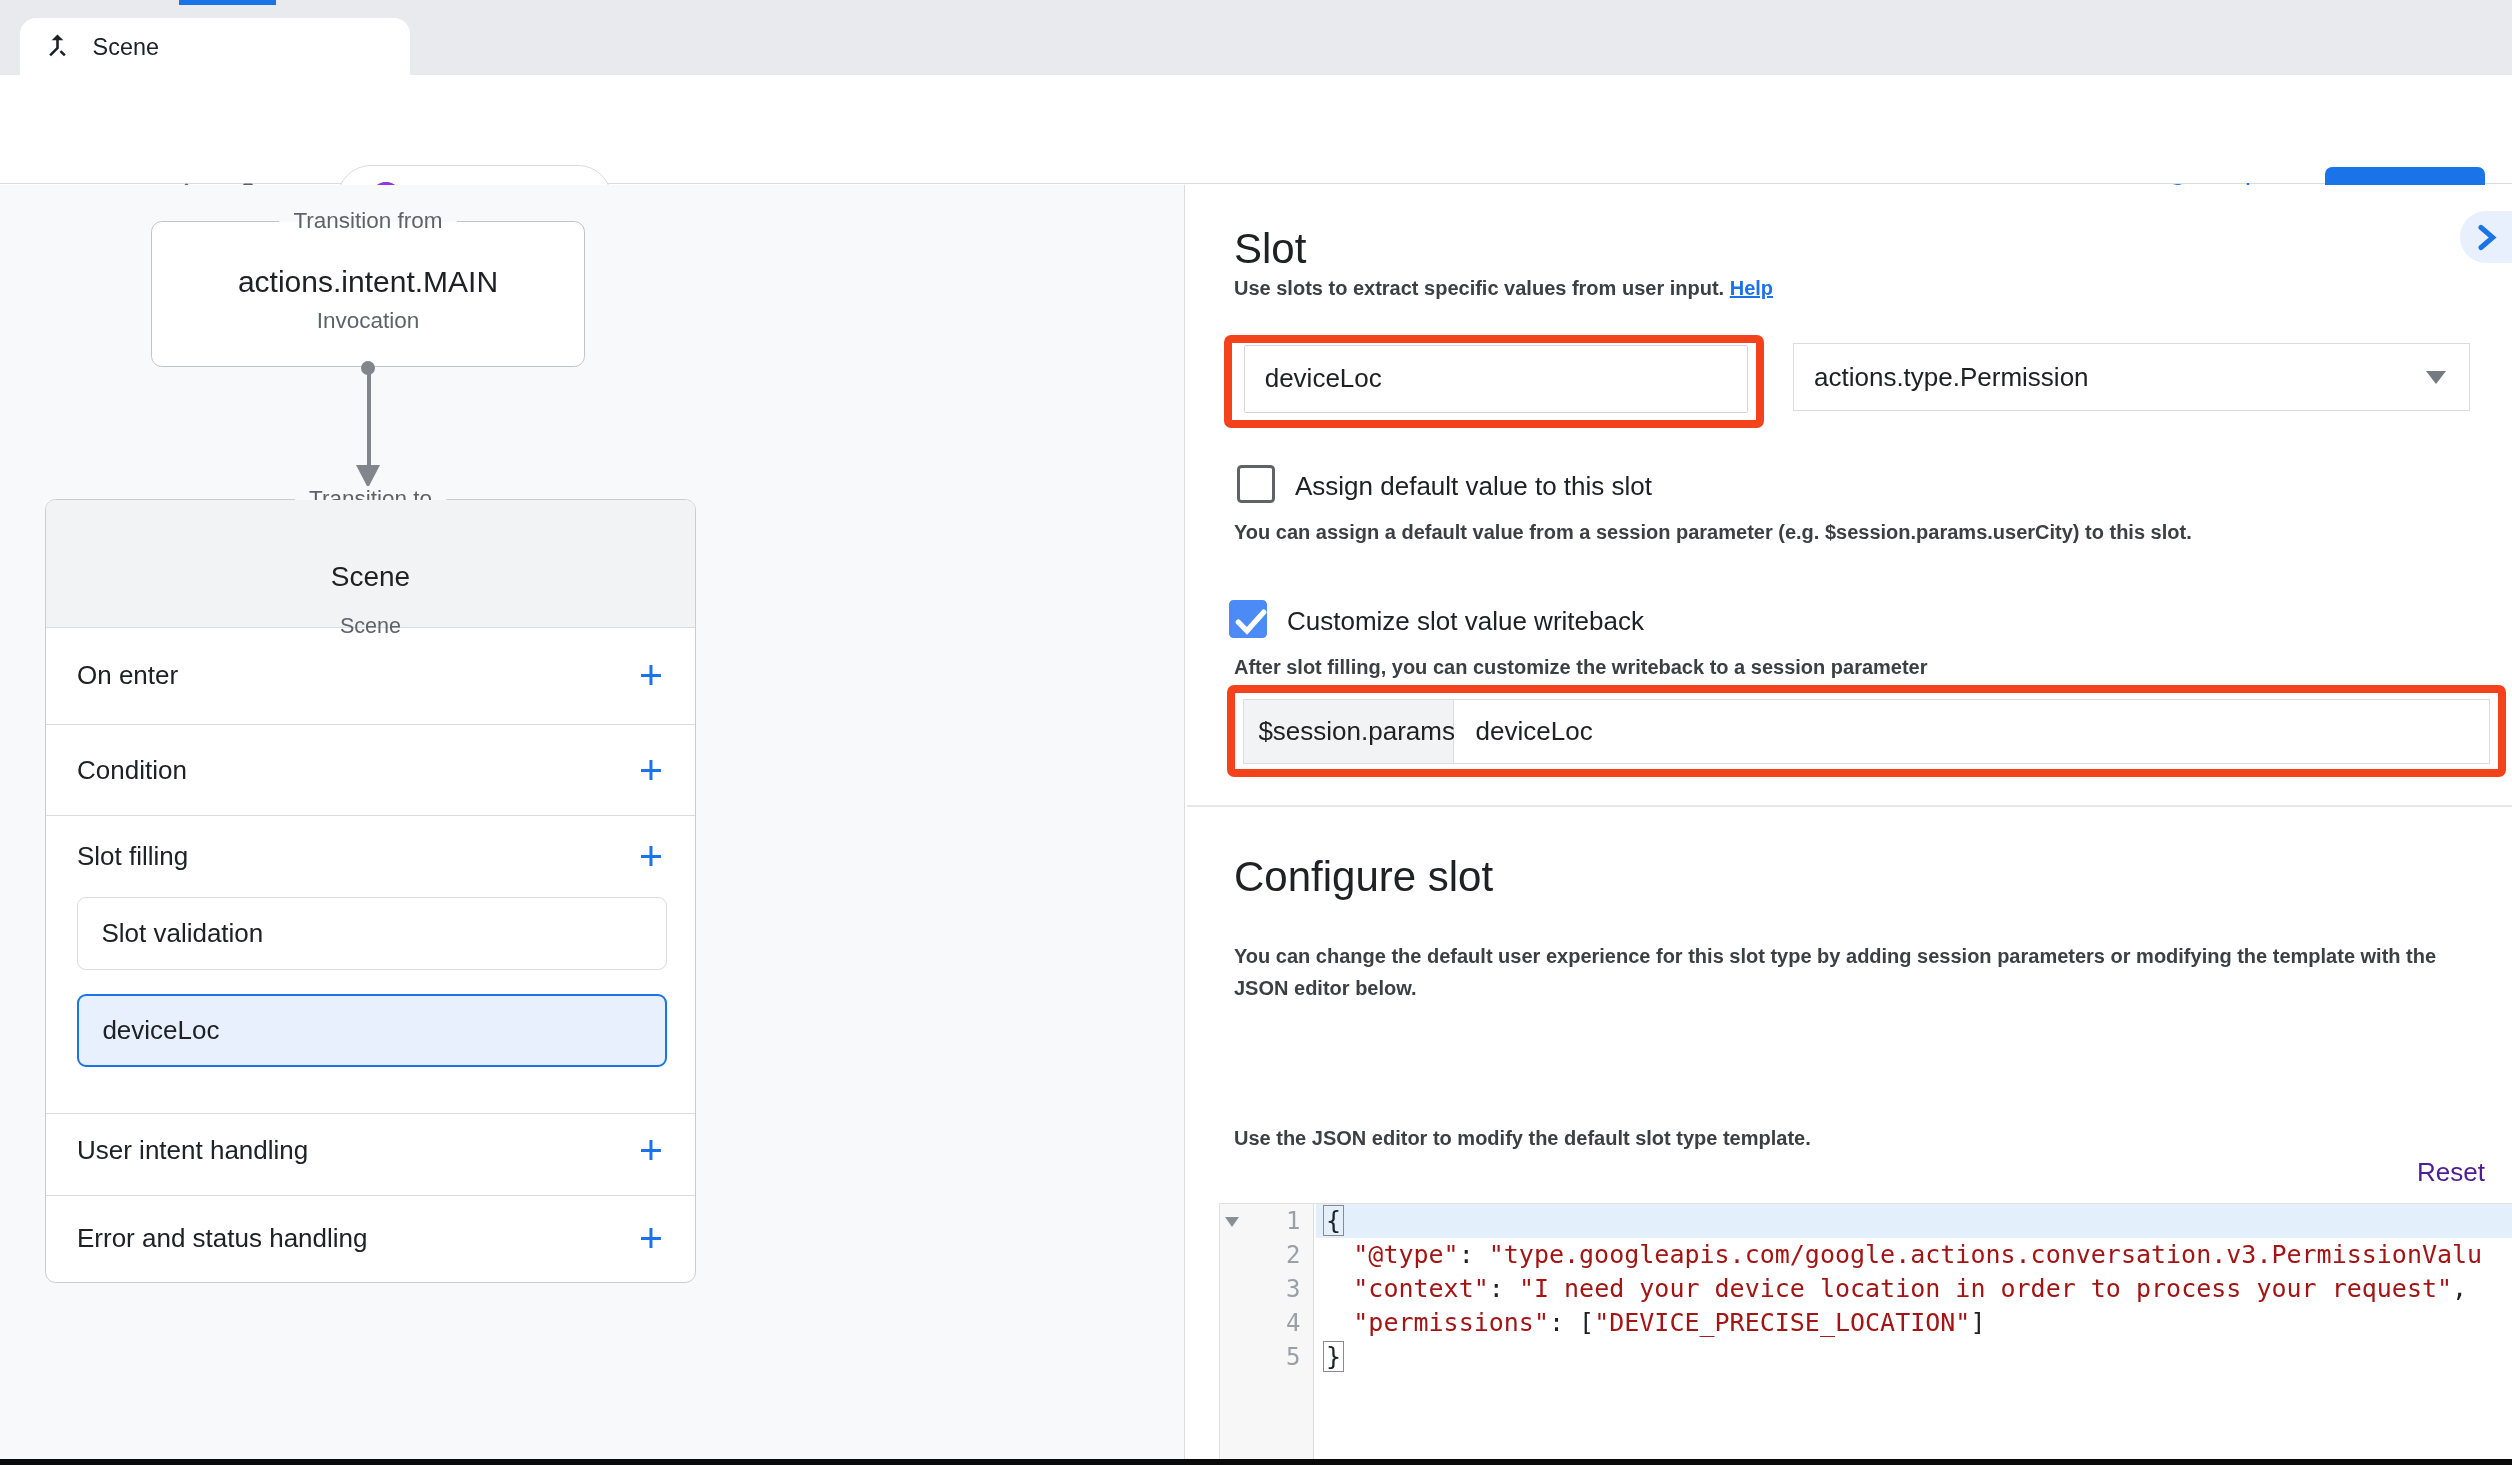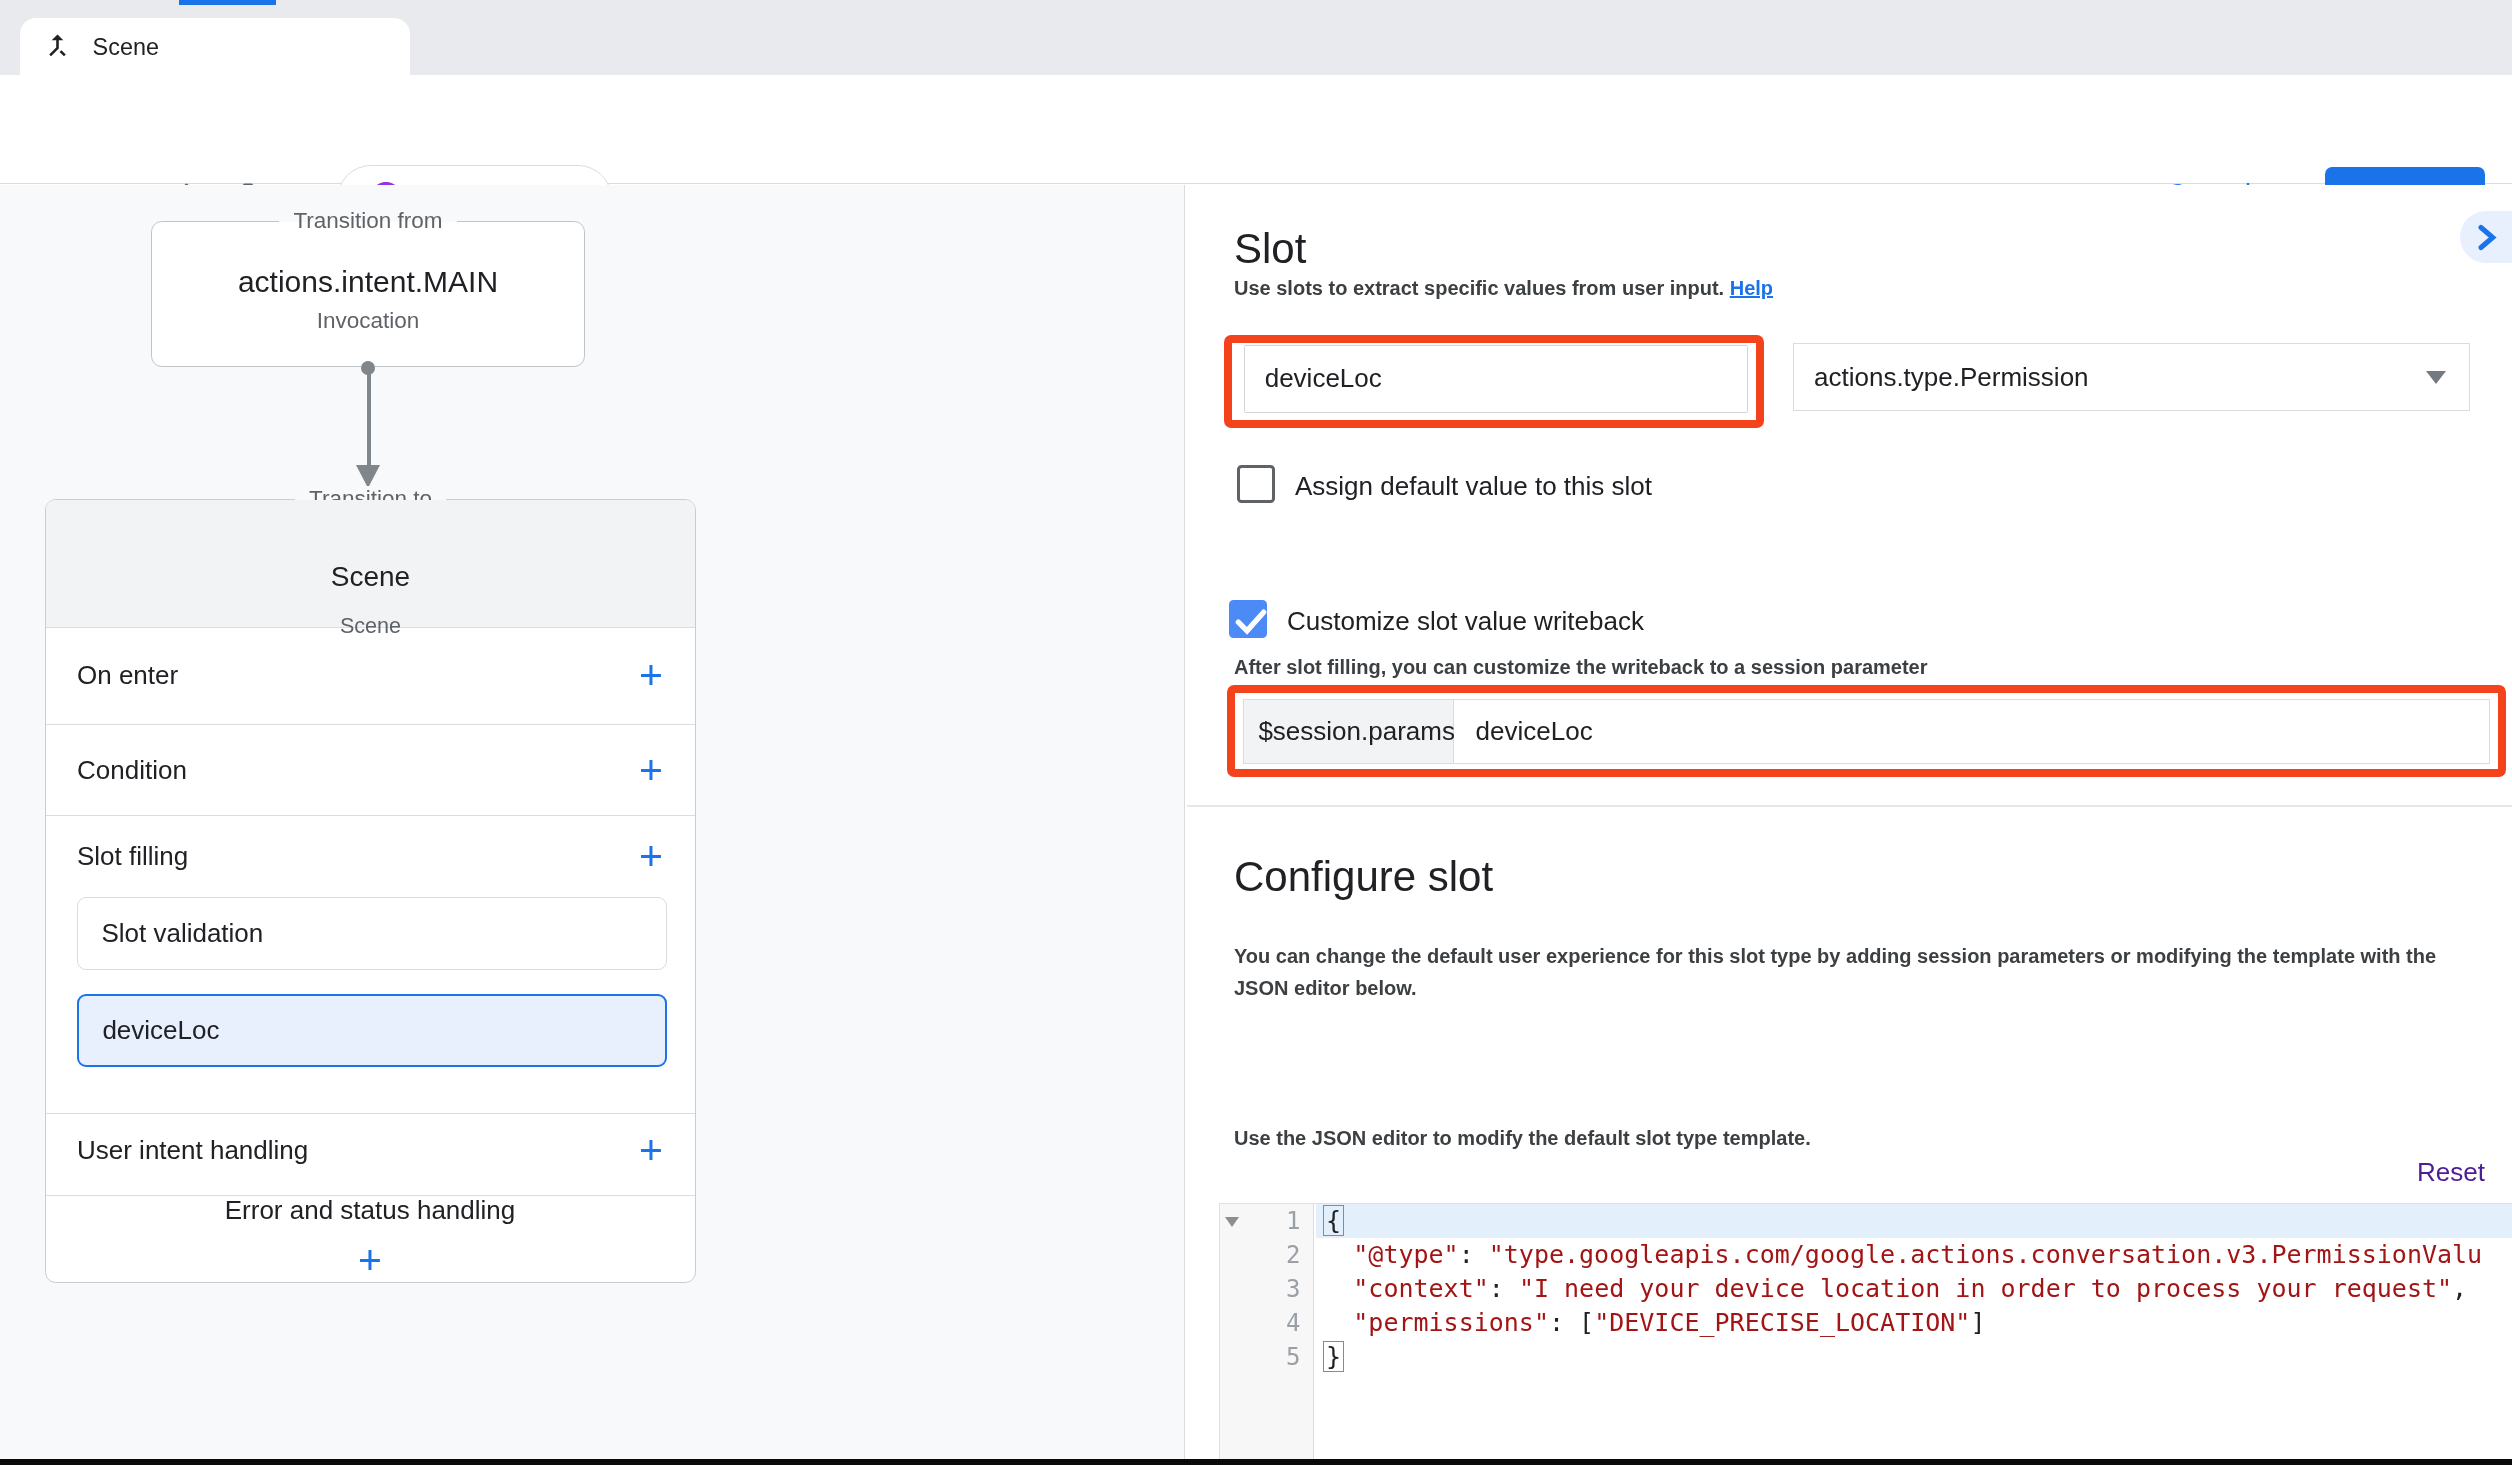--- a/index.html
+++ b/index.html
@@ -176,21 +176,21 @@
       <div class="sub-card selected" style="top:494px;">
         <span>deviceLoc</span>
       </div>
 
       <div class="row-divider" style="top:613px;"></div>
       <div class="scene-row" style="top:613px; height:74px;">
         <span class="scene-row-label">User intent handling</span>
         <span class="plus-btn">+</span>
       </div>
       <div class="row-divider" style="top:695px;"></div>
-      <div class="scene-row" style="top:695px; height:86px;flex-direction:column;">
+      <div class="scene-row" style="top:695px; height:86px;">
         <span class="scene-row-label">Error and status handling</span>
         <span class="plus-btn">+</span>
       </div>
     </div>
   </div>
 
   <div class="right-pane">
 
     <button class="expand-btn">
       <svg width="23.4" height="27" viewBox="0 0 14 16">
@@ -207,20 +207,21 @@
     <div class="annotation-box" style="left:37px; top:150px; width:540px; height:93px;">
       <input class="slot-name-input" value="deviceLoc" style="">
     </div>
     <div class="slot-type-select">
       <span class="select-label">actions.type.Permission</span>
       <span class="caret"></span>
     </div>
 
     <div class="checkbox" style="left:50px; top:280px;"></div>
     <div class="checkbox-label" style="left:108px; top:286px;">Assign default value to this slot</div>
+    <div class="body-text" style="left:47px; top:336px;">You can assign a default value from a session parameter (e.g. $session.params.userCity) to this slot.</div>
 
     <div class="checkbox checked" style="left:42px; top:415px;">
       <svg width="32" height="27" viewBox="0 0 24 20">
           <path d="M2.5 10.5 9 17 21.5 3" stroke="#fff" stroke-width="4" fill="none" stroke-linecap="round"></path>
         </svg>
     </div>
     <div class="checkbox-label" style="left:100px; top:421px;">Customize slot value writeback</div>
     <div class="body-text" style="left:47px; top:471px;">After slot filling, you can customize the writeback to a session parameter</div>
 
     <div class="annotation-box" style="left:40px; top:500px; width:1279px; height:92px;">

